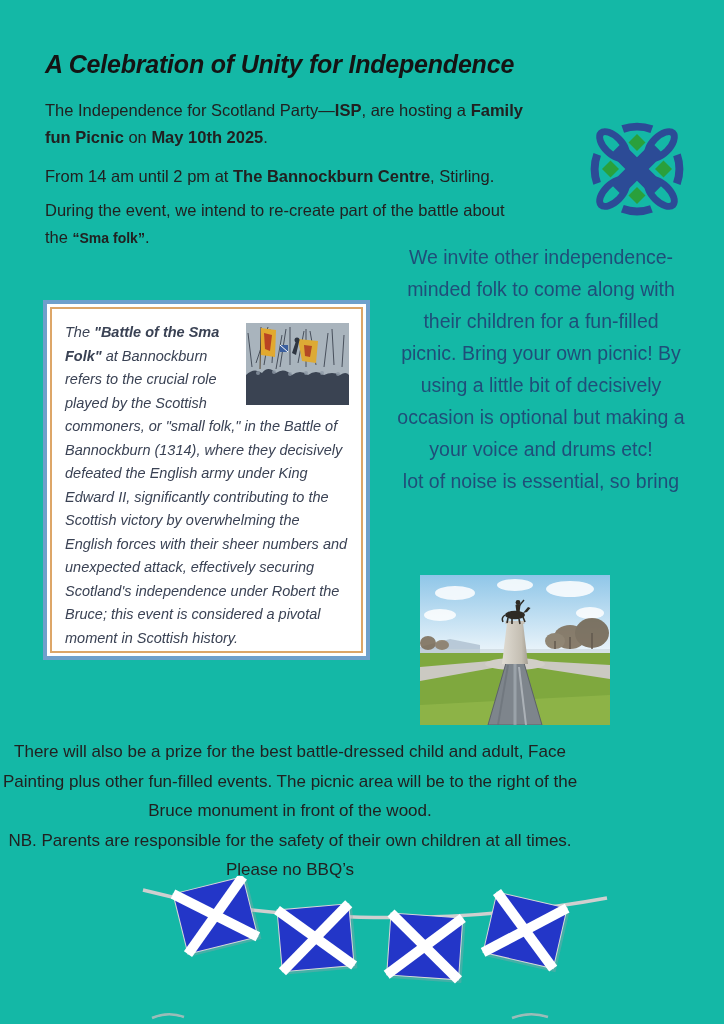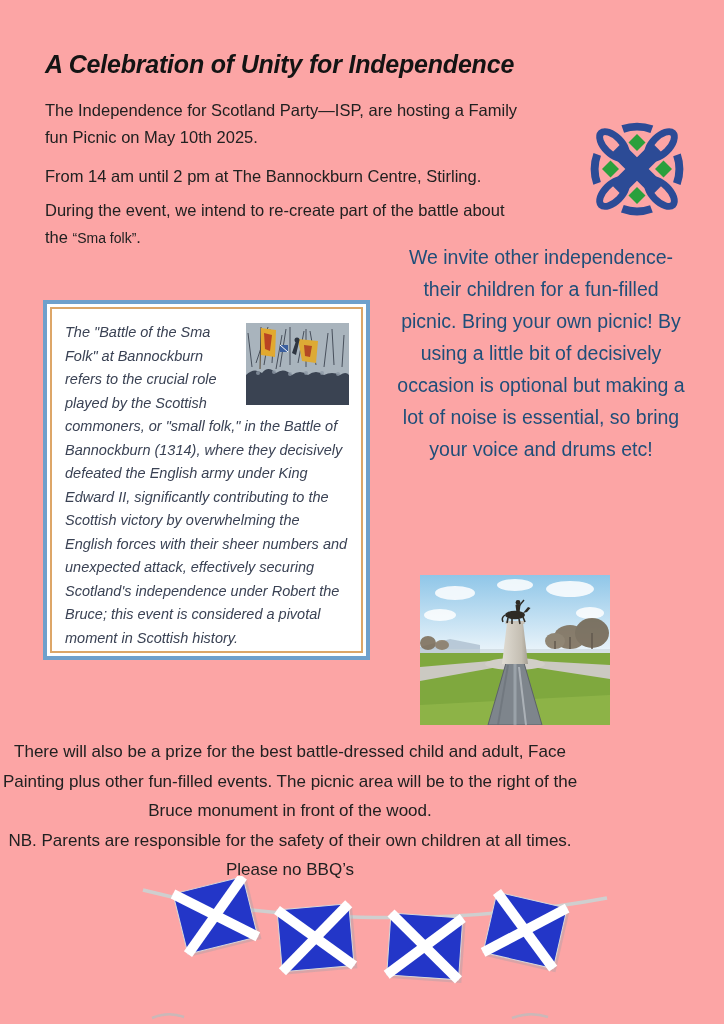--- a/index.html
+++ b/index.html
@@ -1,25 +1,25 @@
 <!DOCTYPE html>
 <html><head>
 <meta charset="utf-8">
 <style>
   html,body{margin:0;padding:0;background:#ffffff;}
   .page{
-    position:relative;width:724px;height:1024px;background:#fca5a5;overflow:hidden;
+    position:relative;width:724px;height:1024px;background:#14b8a6;overflow:hidden;
     font-family:"Liberation Sans",sans-serif;color:#262626;
   }
   .title{
     position:absolute;left:45px;top:50px;
     font-size:25px;font-weight:bold;font-style:italic;color:#141414;letter-spacing:-0.2px;
   }
   .bl{position:absolute;left:45px;font-size:16.5px;line-height:27px;color:#212121;white-space:nowrap;}
-  .b{font-weight:normal;}
+  .b{font-weight:bold;}
   .big{font-size:14px;}
   .invite{
     position:absolute;left:361px;top:241px;width:360px;text-align:center;
     font-weight:normal;font-size:19.5px;line-height:32px;color:#1F4E79;
   }
   .hbox{
     position:absolute;left:43px;top:300px;width:327px;height:360px;
     border:4px solid #6FA0CC;padding:3px;box-sizing:border-box;background:#fff;
   }
   .hbox-inner{
@@ -62,26 +62,27 @@
     <g fill="#2AA03C">
       <path d="M50,17 L58,25 L50,33 L42,25 Z"></path>
       <path d="M17,50 L25,42 L33,50 L25,58 Z"></path>
       <path d="M67,50 L75,42 L83,50 L75,58 Z"></path>
       <path d="M50,67 L58,75 L50,83 L42,75 Z"></path>
     </g>
   </svg>
 
   <div class="invite">
     <div>We invite other independence-</div>
+    <div>minded folk to come along with</div>
     <div>their children for a fun-filled</div>
     <div>picnic. Bring your own picnic! By</div>
     <div>using a little bit of decisively</div>
     <div>occasion is optional but making a</div>
+    <div>your voice and drums etc!</div>
     <div>lot of noise is essential, so bring</div>
-    <div>your voice and drums etc!</div>
   </div>
 
   <div class="hbox">
     <div class="hbox-inner"><svg class="battle" viewBox="0 0 103 82" aria-hidden="true">
           <rect x="0" y="0" width="103" height="82" fill="#a9b4bd"></rect>
           <g stroke="#3c4450" stroke-width="0.9">
             <line x1="10" y1="40" x2="22" y2="4"></line>
             <line x1="18" y1="42" x2="24" y2="6"></line>
             <line x1="26" y1="40" x2="28" y2="8"></line>
             <line x1="34" y1="44" x2="40" y2="6"></line>

